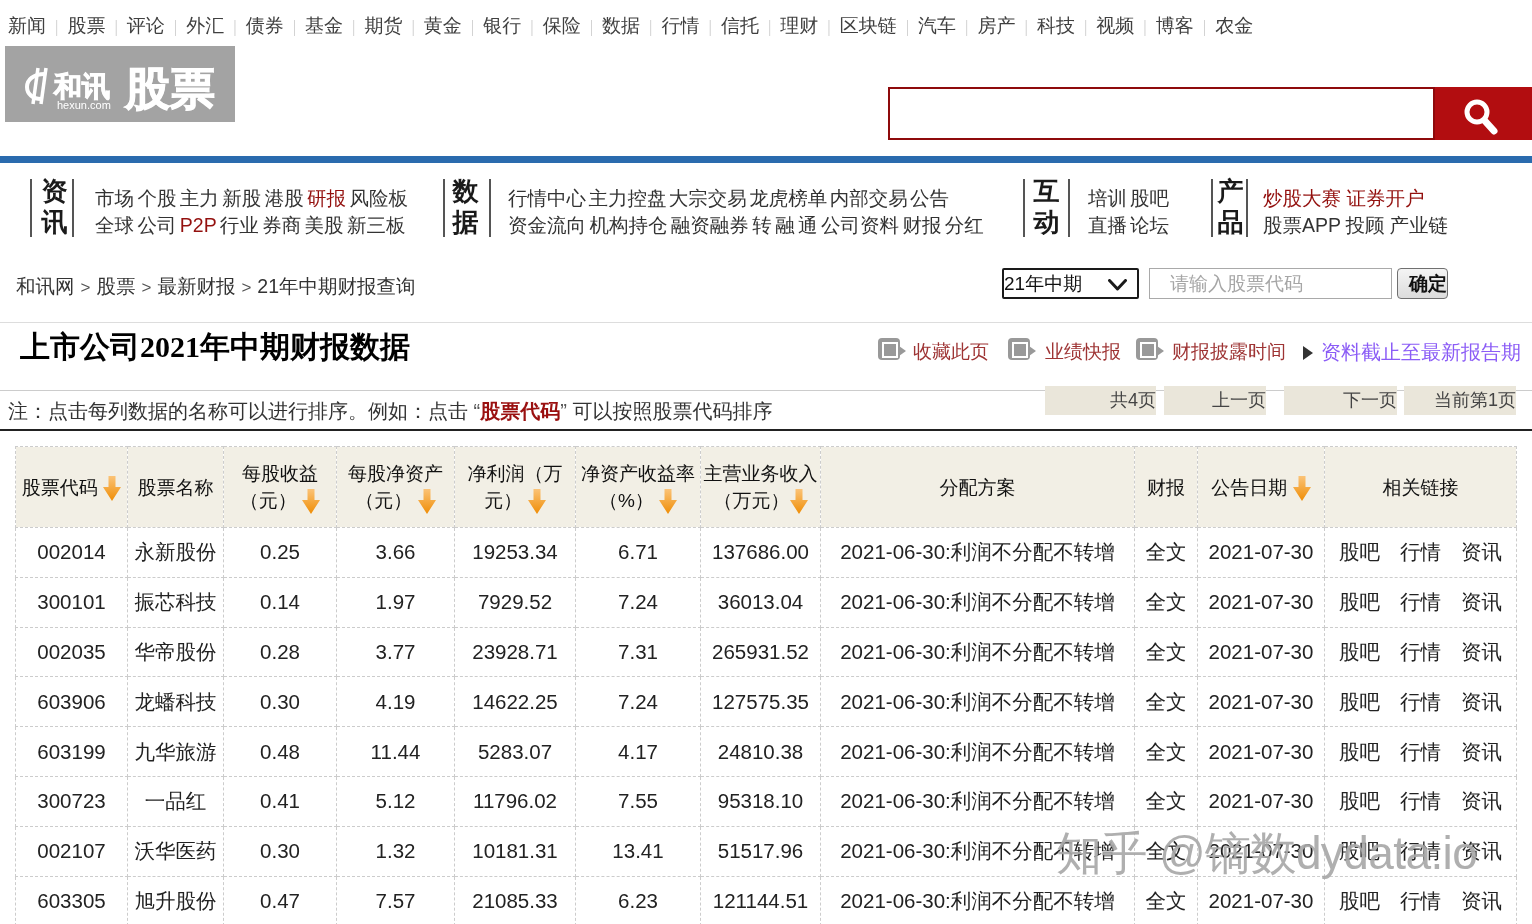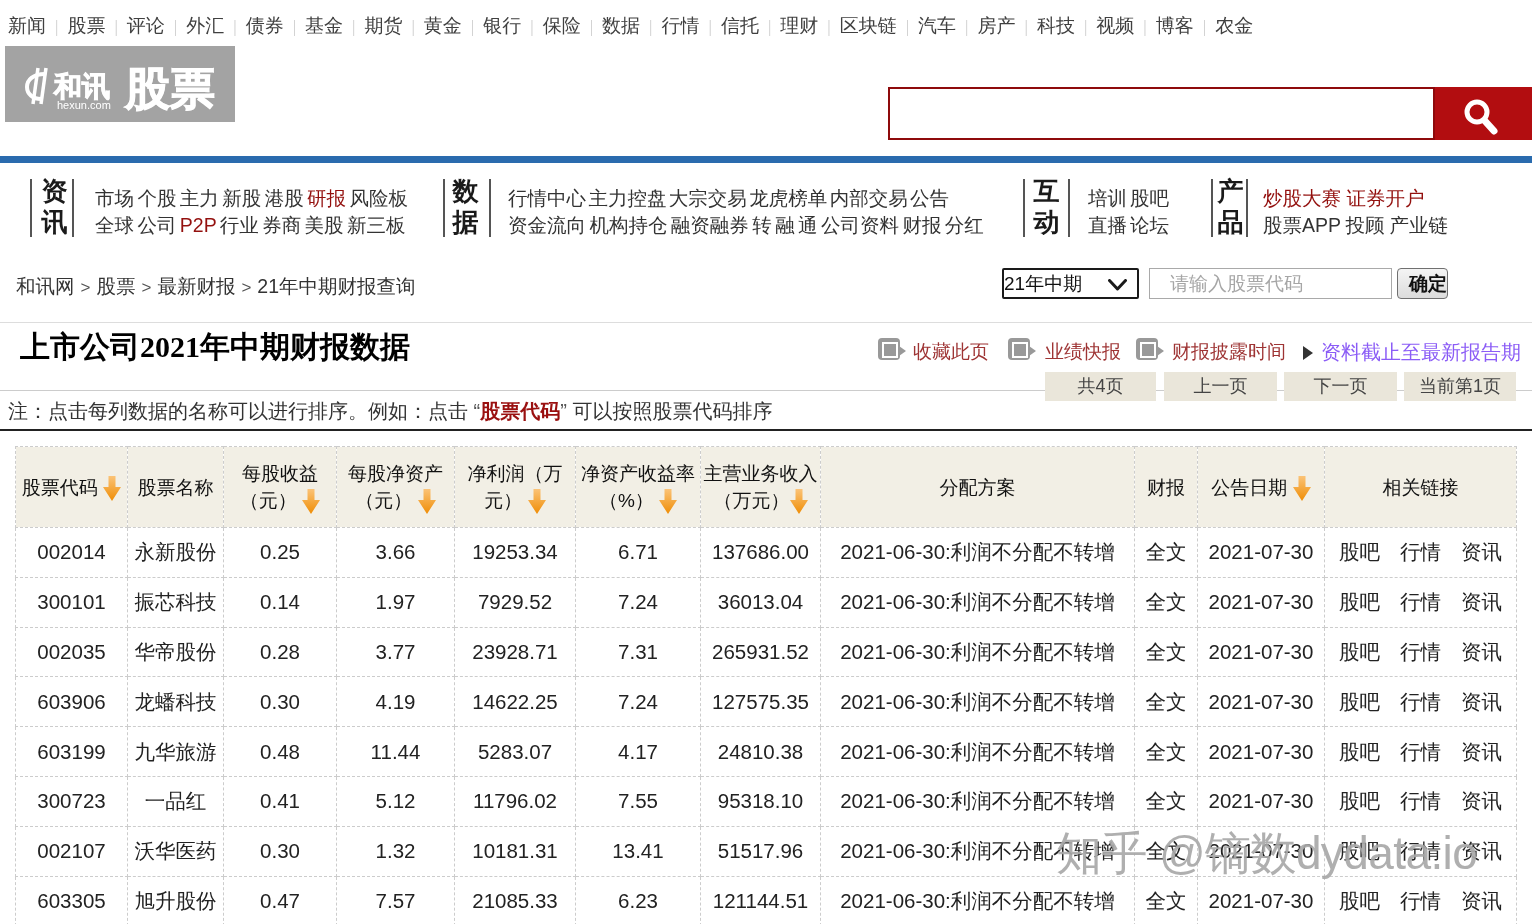--- a/index.html
+++ b/index.html
@@ -31,21 +31,21 @@
 
 #title{position:absolute;left:20px;top:327px;font-family:"Liberation Serif",serif;font-size:30px;font-weight:bold;color:#000}
 .ticon{position:absolute;top:338px;width:22px;height:22px;background:#999;border-radius:4px}
 .ticon:before{content:"";position:absolute;left:4px;top:4px;width:12px;height:12px;border:2px solid #fff}
 .ticon:after{content:"";position:absolute;right:-6px;top:8px;border-left:7px solid #999;border-top:5px solid transparent;border-bottom:5px solid transparent}
 .tlink{position:absolute;top:339px;font-size:19px;color:#9e3434;white-space:nowrap}
 #tright{position:absolute;top:339px;font-size:20px;color:#8b5cf6;white-space:nowrap}
 
 #notebar{position:absolute;left:0;top:390px;width:1532px;height:41px;border-top:1px solid #ccc;border-bottom:2px solid #222}
 #notetext{position:absolute;left:8px;top:398px;font-size:20px;color:#333;white-space:nowrap}
-.pagebox{position:absolute;top:372px;height:29px;background:#eae6da;font-size:18px;color:#444;text-align:center;line-height:29px}
+.pagebox{position:absolute;top:386px;height:29px;background:#eae6da;font-size:18px;color:#444;text-align:right;line-height:29px}
 
 #tbl{position:absolute;left:15px;top:446px;border-collapse:collapse;table-layout:fixed;width:1501px;font-family:"Liberation Sans",sans-serif}
 #tbl td{border:1px dashed #ccc;text-align:center;overflow:hidden}
 #tbl tr.h td{height:81px;background:#f2efe5;font-size:19px;color:#111;line-height:27px}
 #tbl tr.r td{height:49.8px;font-size:20.5px;color:#222}
 .dt{color:#dc0000}
 .lk{margin:0 10px}
 .arrow{display:inline-block;vertical-align:-7px}
 
 #wm{position:absolute;left:1056px;top:823px;font-size:46px;color:rgba(168,168,168,0.92);white-space:nowrap;letter-spacing:-0.6px}
@@ -108,21 +108,21 @@
 <div class="ticon" style="left:1008px"></div>
 <div class="tlink" style="left:1045px">业绩快报</div>
 <div class="ticon" style="left:1136px"></div>
 <div class="tlink" style="left:1172px">财报披露时间</div>
 <div id="tright" style="left:1303px"><span style="display:inline-block;vertical-align:-1px;border-left:10px solid #333;border-top:7px solid transparent;border-bottom:7px solid transparent;margin-right:8px"></span>资料截止至最新报告期</div>
 </div>
 <div id="notebar"></div>
 <div id="notetext">注：点击每列数据的名称可以进行排序。例如：点击 <span style="color:#555">“</span><b style="color:#9a1010">股票代码</b><span style="color:#555">”</span> 可以按照股票代码排序</div>
 <div id="pageboxes">
 <div class="pagebox" style="left:1045px;width:111px">共4页</div>
-<div class="pagebox" style="left:1164px;width:113px">上一页</div>
+<div class="pagebox" style="left:1164px;width:102px">上一页</div>
 <div class="pagebox" style="left:1284px;width:113px">下一页</div>
 <div class="pagebox" style="left:1404px;width:112px">当前第1页</div>
 </div>
 <div id="tablewrap">
     <table id="tbl">
       <colgroup>
         <col style="width:112px">
         <col style="width:96px">
         <col style="width:113px">
         <col style="width:118px">

